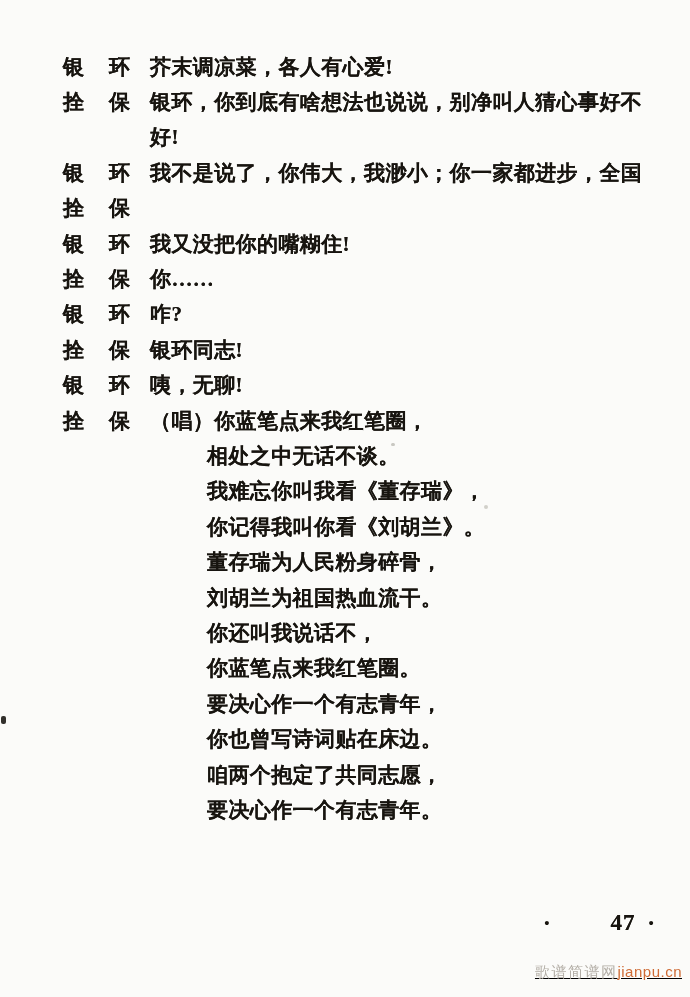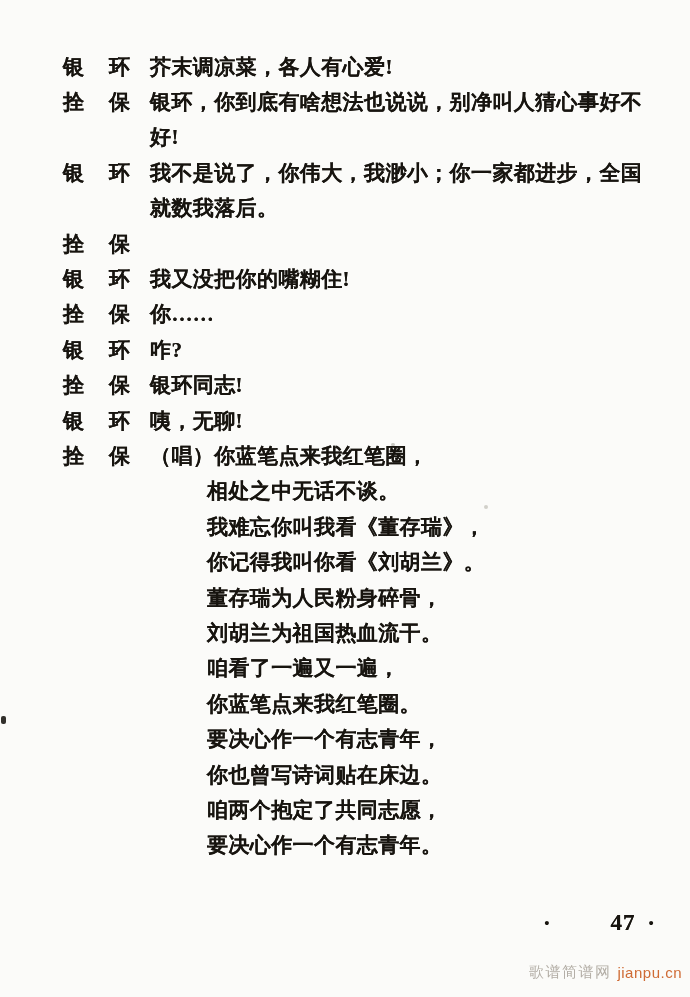--- a/index.html
+++ b/index.html
@@ -44,22 +44,23 @@
   .pagenum {
     position: absolute; top: 909px; left: 558px; width: 82px; height: 28px;
     display: flex; align-items: center; justify-content: center; gap: 13px;
     color: var(--ink); font-weight: bold;
   }
   .pagenum .num { font-size: 23px; letter-spacing: 1px; text-shadow: 0 0 0.5px rgba(23,20,15,0.9); margin-left: 48px; }
   .pagenum .dot { font-size: 15px; line-height: 1; }
   
   .watermark {
     position: absolute; top: 963px; right: 8px;
-    display: flex; align-items: center; gap: 6px;
+    display: flex; align-items: flex-start; 
     white-space: nowrap;
+    text-decoration: underline;
   }
   .wm-name {
     color: var(--watermark-gray);
     font-size: 15px; letter-spacing: 1.5px;
   }
   .wm-url {
     color: var(--watermark-orange);
     font-family: "Liberation Sans", "DejaVu Sans", sans-serif;
     font-size: 15px; letter-spacing: 0.5px;
   }
@@ -97,23 +98,20 @@
     </div>
 
     <div class="row">
       <div class="speaker">
         <span>银</span>
         <span>环</span>
       </div>
       <div class="text">我不是说了，你伟大，我渺小；你一家都进步，全国</div>
     </div>
 
-    <div class="row">
-      <div class="text">就数我落后。</div>
-    </div>
 
     <div class="row">
       <div class="speaker">
         <span>拴</span>
         <span>保</span>
       </div>
     </div>
 
     <div class="row">
       <div class="speaker">
@@ -177,21 +175,21 @@
 
     <div class="row">
       <div class="text lyric">董存瑞为人民粉身碎骨，</div>
     </div>
 
     <div class="row">
       <div class="text lyric">刘胡兰为祖国热血流干。</div>
     </div>
 
     <div class="row">
-      <div class="text lyric">咱看了一遍又一遍，</div>
+      <div class="text lyric">你还叫我说话不，</div>
     </div>
 
     <div class="row">
       <div class="text lyric">你蓝笔点来我红笔圈。</div>
     </div>
 
     <div class="row">
       <div class="text lyric">要决心作一个有志青年，</div>
     </div>
 

